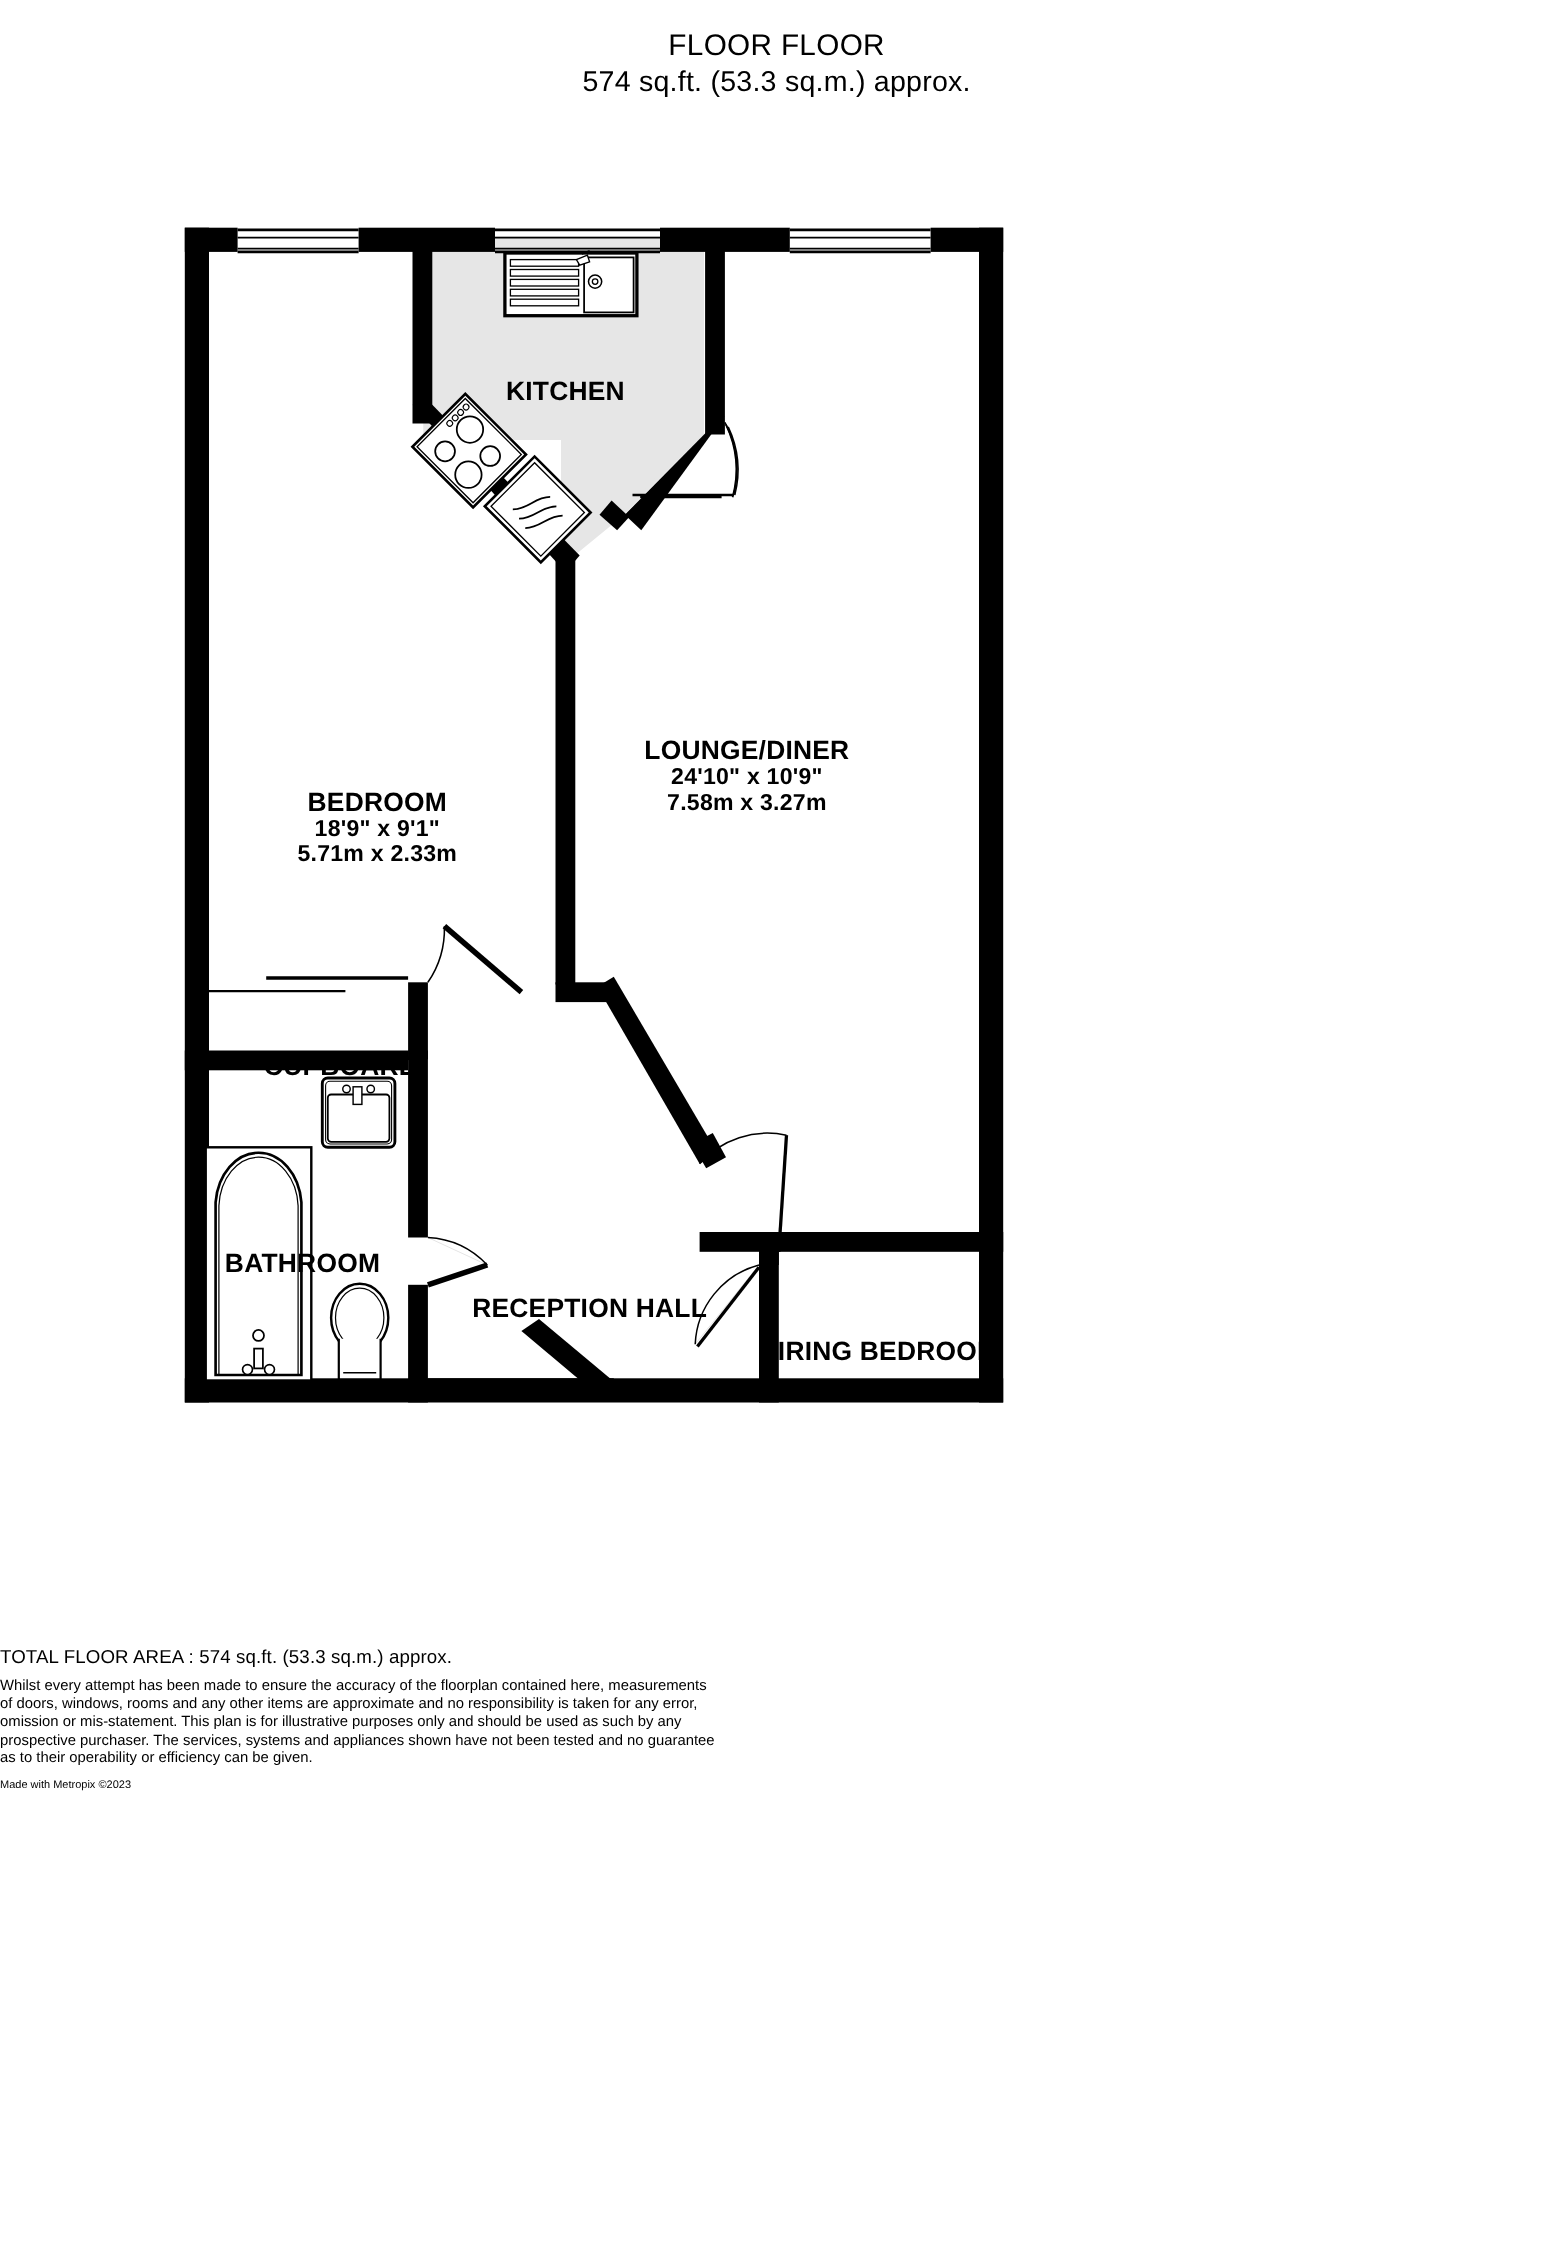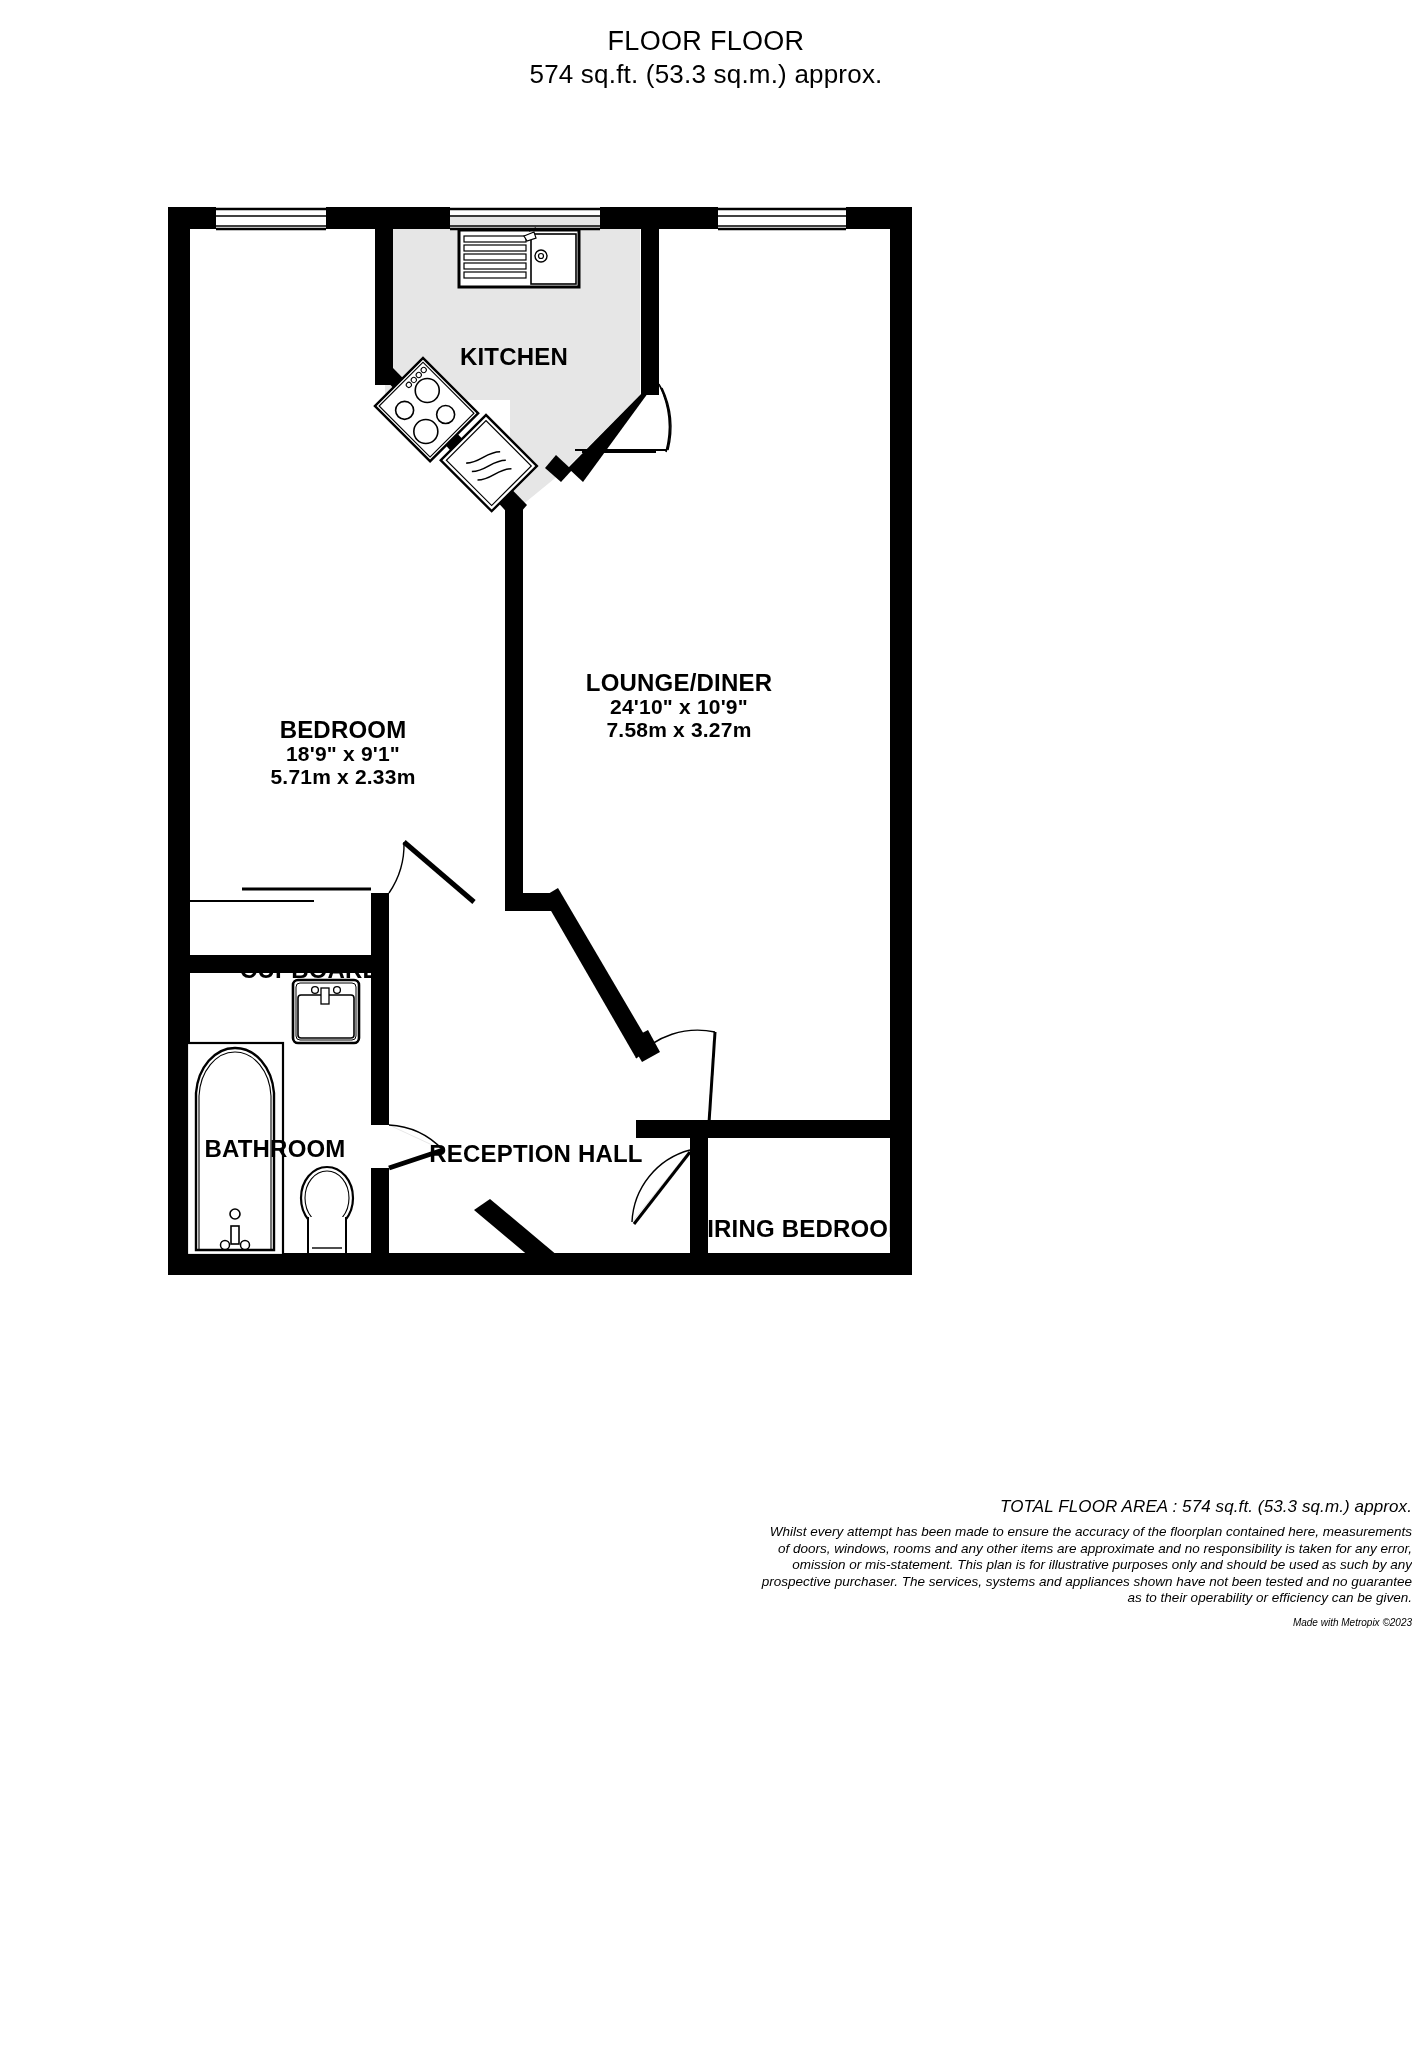--- a/index.html
+++ b/index.html
@@ -45,31 +45,30 @@
   #lbl-kitchen   { left: 374px; top: 308px;  width: 280px; }
   #lbl-kitchen .name { font-size: 24px; }
   #lbl-lounge    { left: 532px; top: 634px;  width: 294px; }
   #lbl-lounge .name  { font-size: 24px; }
   #lbl-bedroom   { left: 200px; top: 681px;  width: 286px; }
   #lbl-bedroom .name { font-size: 24px; }
   #lbl-cupboard  { left: 170px; top: 921px;  width: 280px; }
   #lbl-cupboard .name{ font-size: 24px; }
   #lbl-bathroom  { left: 140px; top: 1100px; width: 270px; }
   #lbl-bathroom .name{ font-size: 24px; }
-  #lbl-hall      { left: 366px; top: 1105px; width: 340px; }
+  #lbl-hall      { left: 366px; top: 1141px; width: 340px; }
   #lbl-hall .name    { font-size: 24px; }
   #lbl-airing    { left: 616px; top: 1180px; width: 366px; }
   #lbl-airing .name  { font-size: 24px; }
 
   
   .footer {
     position: absolute;
     left: 0; width: 1412px;
-    text-align: right;
-    font-style: italic;
+    text-align: left;
   }
   #total-area { top: 1497px; font-size: 17px; letter-spacing: 0.1px; }
   #disclaimer { top: 1524px; font-size: 13.5px; line-height: 16.5px; }
   #disclaimer div { white-space: nowrap; }
   #made-with  { top: 1617px; font-size: 10px; }
 </style>
 </head>
 <body>
 
 <div class="header">

